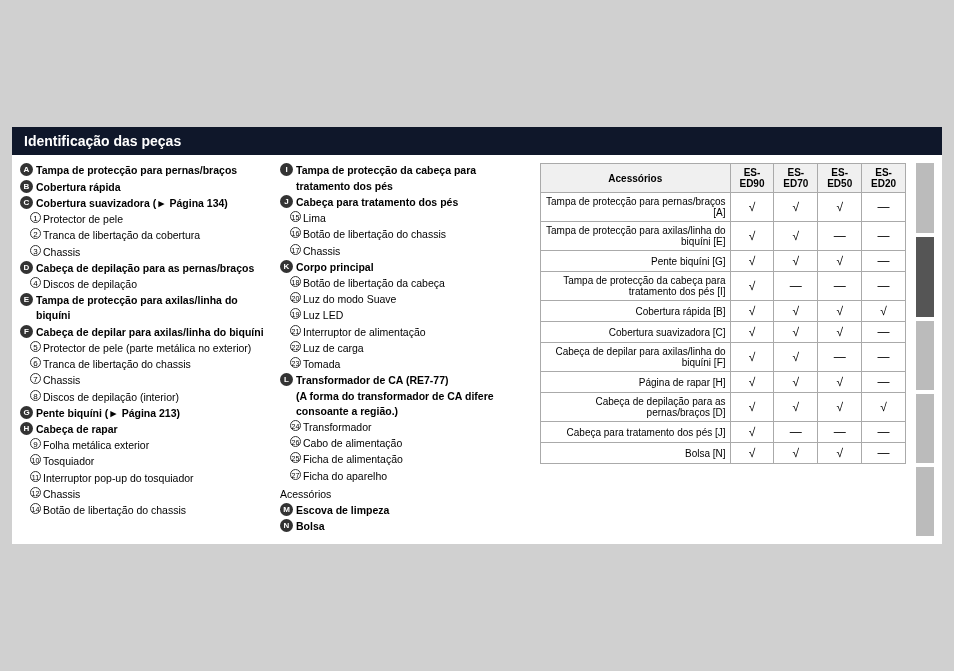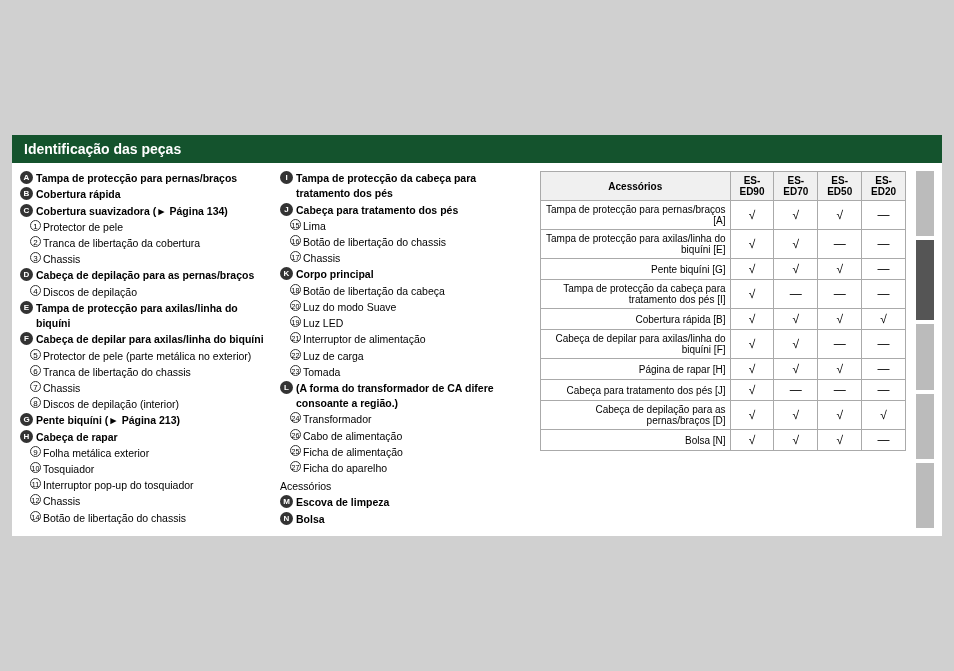--- a/index.html
+++ b/index.html
@@ -13,21 +13,21 @@
       width: 954px;
       min-height: 671px;
     }
     .page {
       width: 930px;
       background: #fff;
       padding: 0;
       position: relative;
     }
     .header {
-      background: #14532d;
+      background: #0f172a;
       color: #fff;
       font-size: 14px;
       font-weight: bold;
       padding: 6px 12px;
       margin-bottom: 8px;
     }
     .content {
       display: flex;
       gap: 10px;
       padding: 0 8px 8px 8px;
@@ -282,20 +282,21 @@
         </div>
         <div class="item-row">
           <span class="circled" style="font-size:7px;">23</span>
           <span>Tomada</span>
         </div>
       </div>
 
       <div class="item-row">
         <span class="circle-letter">L</span>
         <div>
+          <div class="bold">Transformador de CA (RE7-77)</div>
           <div class="bold">(A forma do transformador de CA difere consoante a região.)</div>
         </div>
       </div>
       <div class="indent1">
         <div class="item-row">
           <span class="circled" style="font-size:7px;">24</span>
           <span>Transformador</span>
         </div>
         <div class="item-row">
           <span class="circled" style="font-size:7px;">26</span>
@@ -366,46 +367,53 @@
               <td class="center">—</td>
             </tr>
             <tr>
               <td class="left-text">Cobertura rápida [B]</td>
               <td class="center">√</td>
               <td class="center">√</td>
               <td class="center">√</td>
               <td class="center">√</td>
             </tr>
             <tr>
+              <td class="left-text">Cobertura suavizadora [C]</td>
+              <td class="center">√</td>
+              <td class="center">√</td>
+              <td class="center">√</td>
+              <td class="center">—</td>
+            </tr>
+            <tr>
               <td class="left-text">Cabeça de depilar para axilas/linha do biquíni [F]</td>
               <td class="center">√</td>
               <td class="center">√</td>
               <td class="center">—</td>
               <td class="center">—</td>
             </tr>
             <tr>
               <td class="left-text">Página de rapar [H]</td>
               <td class="center">√</td>
               <td class="center">√</td>
               <td class="center">√</td>
               <td class="center">—</td>
             </tr>
             <tr>
+              <td class="left-text">Cabeça de depilação para as pernas/braços [D]</td>
+              <td class="center">√</td>
+              <td class="center">√</td>
+              <td class="center">√</td>
+              <td class="center">√</td>
+            </tr>
+            <tr>
               <td class="left-text">Cabeça para tratamento dos pés [J]</td>
               <td class="center">√</td>
               <td class="center">—</td>
               <td class="center">—</td>
               <td class="center">—</td>
-            </tr>
-            <tr>
-              <td class="left-text">Cabeça de depilação para as pernas/braços [D]</td>
-              <td class="center">√</td>
-              <td class="center">√</td>
-              <td class="center">√</td>
-              <td class="center">√</td>
             </tr>
             <tr>
               <td class="left-text">Bolsa [N]</td>
               <td class="center">√</td>
               <td class="center">√</td>
               <td class="center">√</td>
               <td class="center">—</td>
             </tr>
           </tbody>
       </table>

